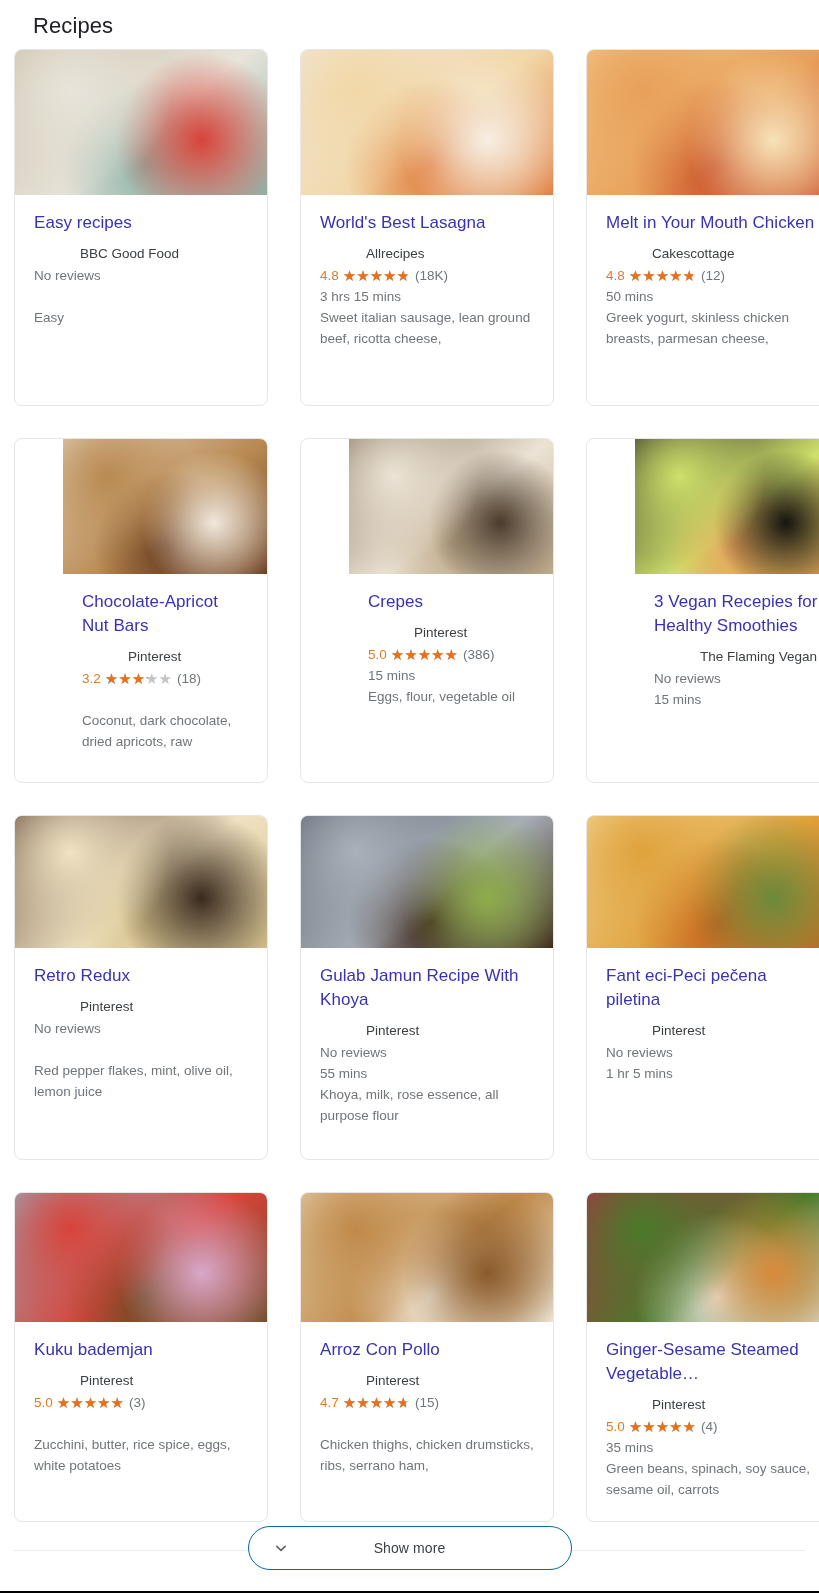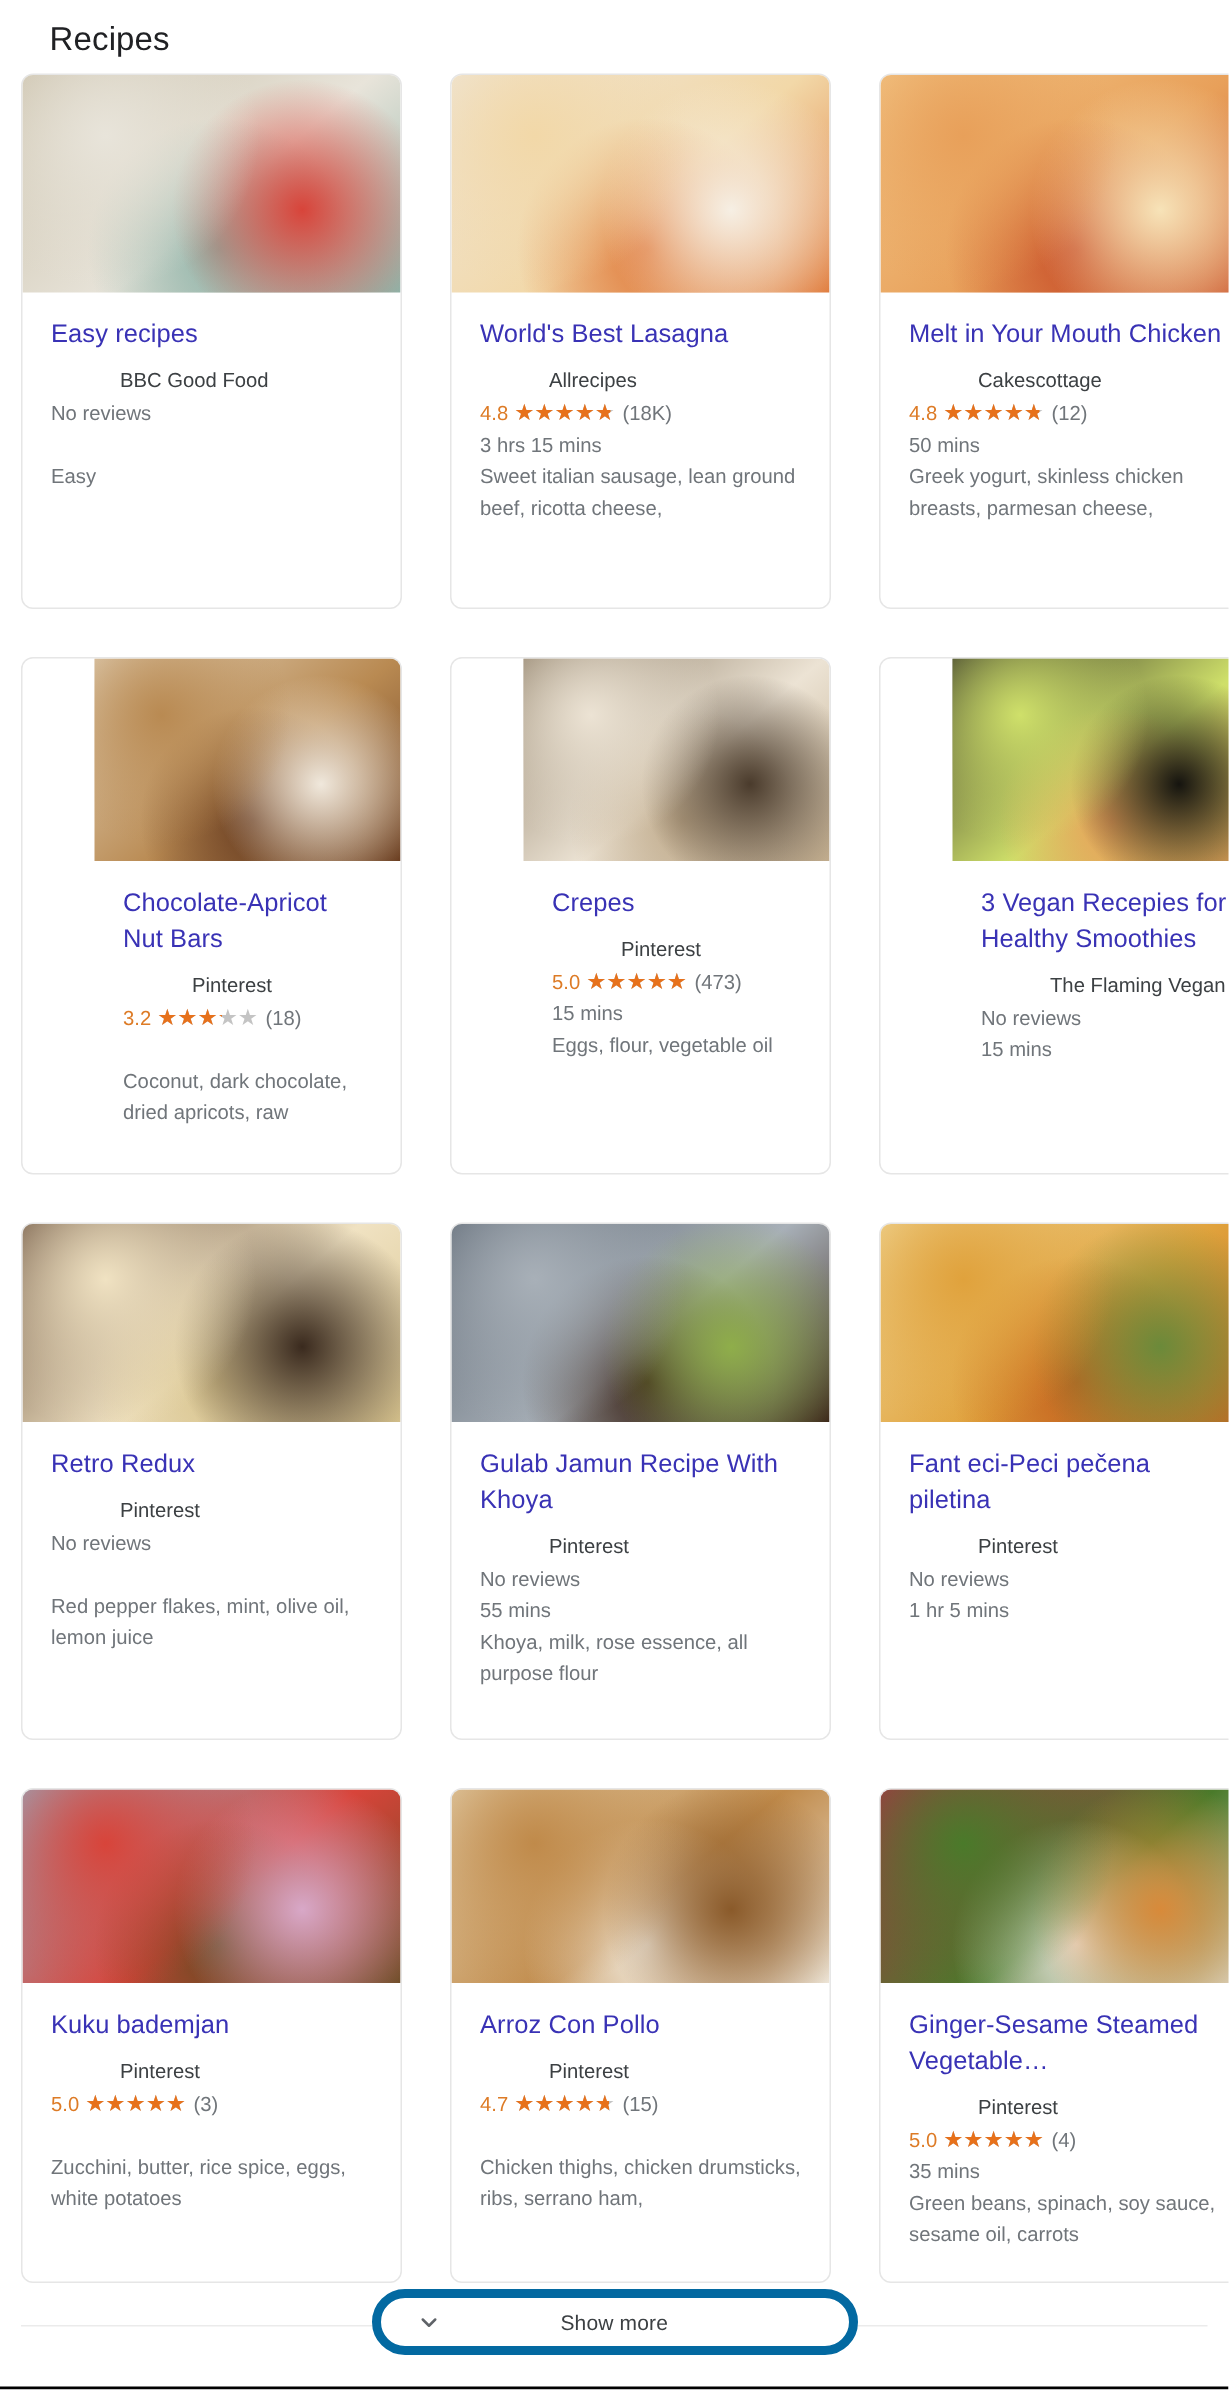--- a/index.html
+++ b/index.html
@@ -161,21 +161,21 @@
     height: 1px;
     background: #ebebeb;
   }
   .show-more {
     position: absolute;
     left: 50%;
     transform: translateX(-50%);
     top: 32px;
     width: 324px;
     height: 44px;
-    border: 6px solid #0369a1;
+    border: 1px solid #0369a1;
     border-radius: 22px;
     background: #fff;
     display: flex;
     align-items: center;
     justify-content: center;
     cursor: pointer;
     box-sizing: border-box;
   }
   .show-more .chev {
     position: absolute;
@@ -259,21 +259,21 @@
         </div>
       </div>
       <div class="card r2">
         <div class="card-thumb" style="background-image:radial-gradient(circle at 22% 28%, #ece3d4 0%, transparent 46%),radial-gradient(circle at 74% 62%, #4a3b2c 0%, transparent 42%),radial-gradient(circle at 52% 80%, #c0ab8c 0%, transparent 50%),linear-gradient(140deg, #8a7a63 0%, #ece3d4 55%, #c0ab8c 100%);"></div>
         <div class="card-body">
           <a class="card-title">Crepes</a>
           <div class="card-source">Pinterest</div>
           <div class="rating-row">
             <span class="rating-value">5.0</span>
             <span class="stars"><span class="base">★★★★★</span><span class="fill" style="width:100%">★★★★★</span></span>
-            <span class="rating-count">(473)</span>
+            <span class="rating-count">(386)</span>
           </div>
           <div class="duration">15 mins</div>
           <div class="ingredients">Eggs, flour, vegetable oil</div>
         </div>
       </div>
       <div class="card r2">
         <div class="card-thumb" style="background-image:radial-gradient(circle at 22% 28%, #cfe06a 0%, transparent 46%),radial-gradient(circle at 74% 62%, #15140f 0%, transparent 42%),radial-gradient(circle at 52% 80%, #e8a05a 0%, transparent 50%),linear-gradient(140deg, #2c2a24 0%, #cfe06a 55%, #e8a05a 100%);"></div>
         <div class="card-body">
           <a class="card-title">3 Vegan Recepies for Healthy Smoothies</a>
           <div class="card-source">The Flaming Vegan</div>

